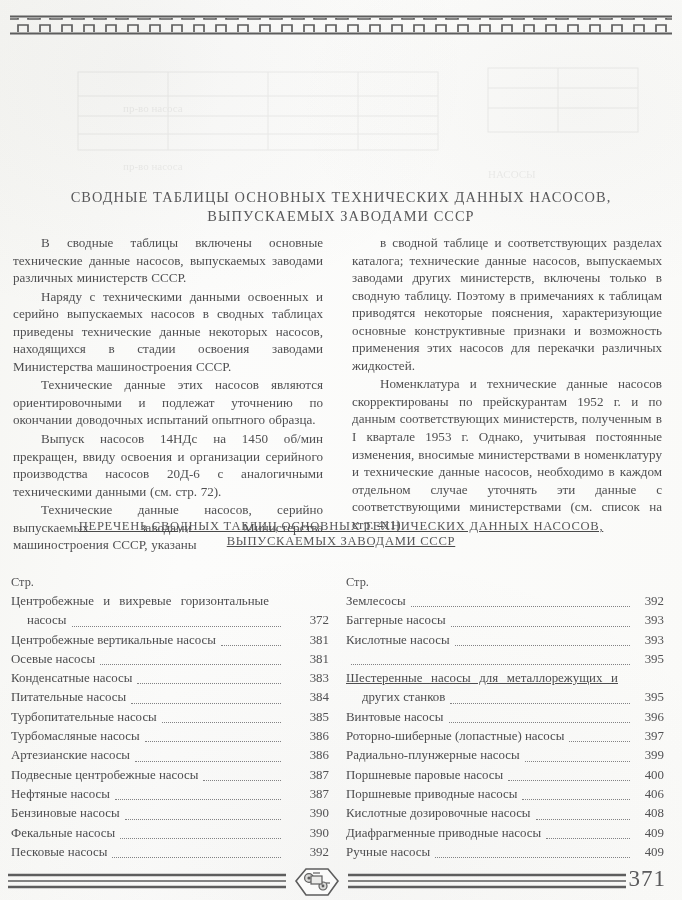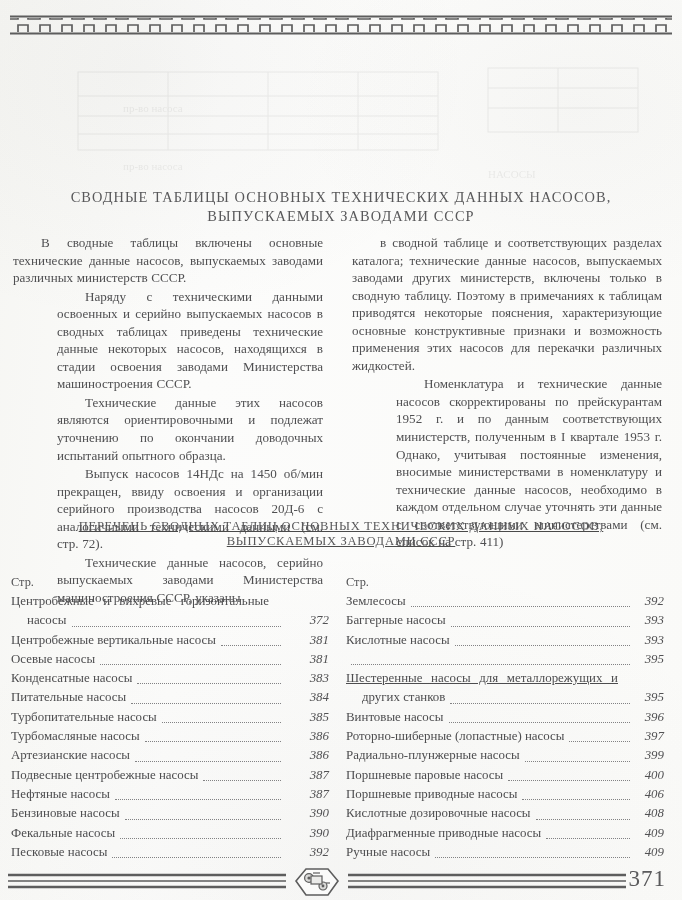--- a/index.html
+++ b/index.html
@@ -89,21 +89,21 @@
     text-align-last: left;
     color: #4f4f51;
     word-spacing: 0.4px;
   }
   #body-col-left  { left: 13px; }
   #body-col-right { left: 352px; }
   .body-col p {
     margin: 0 0 0 0;
     text-indent: 28px;
   }
-  .body-col p + p { margin-top: 1px; margin-left: 44px; }
+  .body-col p + p { margin-top: 1px; }
 
   
   .toc-col {
     position: absolute;
     width: 318px;
     font-size: 12.9px;
     color: #4d4d4f;
   }
   #toc-col-left  { left: 11px;  top: 575px; }
   #toc-col-right { left: 346px; top: 575px; }
@@ -134,21 +134,20 @@
     margin: 0 4px 4px 5px;
     border-bottom: 1.4px dotted #6e6e70;
     min-width: 10px;
     opacity: 0.85;
   }
   .toc-entry .toc-page {
     flex: 0 0 auto;
     width: 30px;
     text-align: right;
     color: #525254;
-    font-style: italic;
   }
   #toc-col-left .toc-entry .toc-page { width: 44px; }
 
   
   .toc-entry.wrapped { display: block; }
   .toc-entry.wrapped .wrap-first {
     display: block;
     text-align: justify;
     text-align-last: justify;
     white-space: normal;

